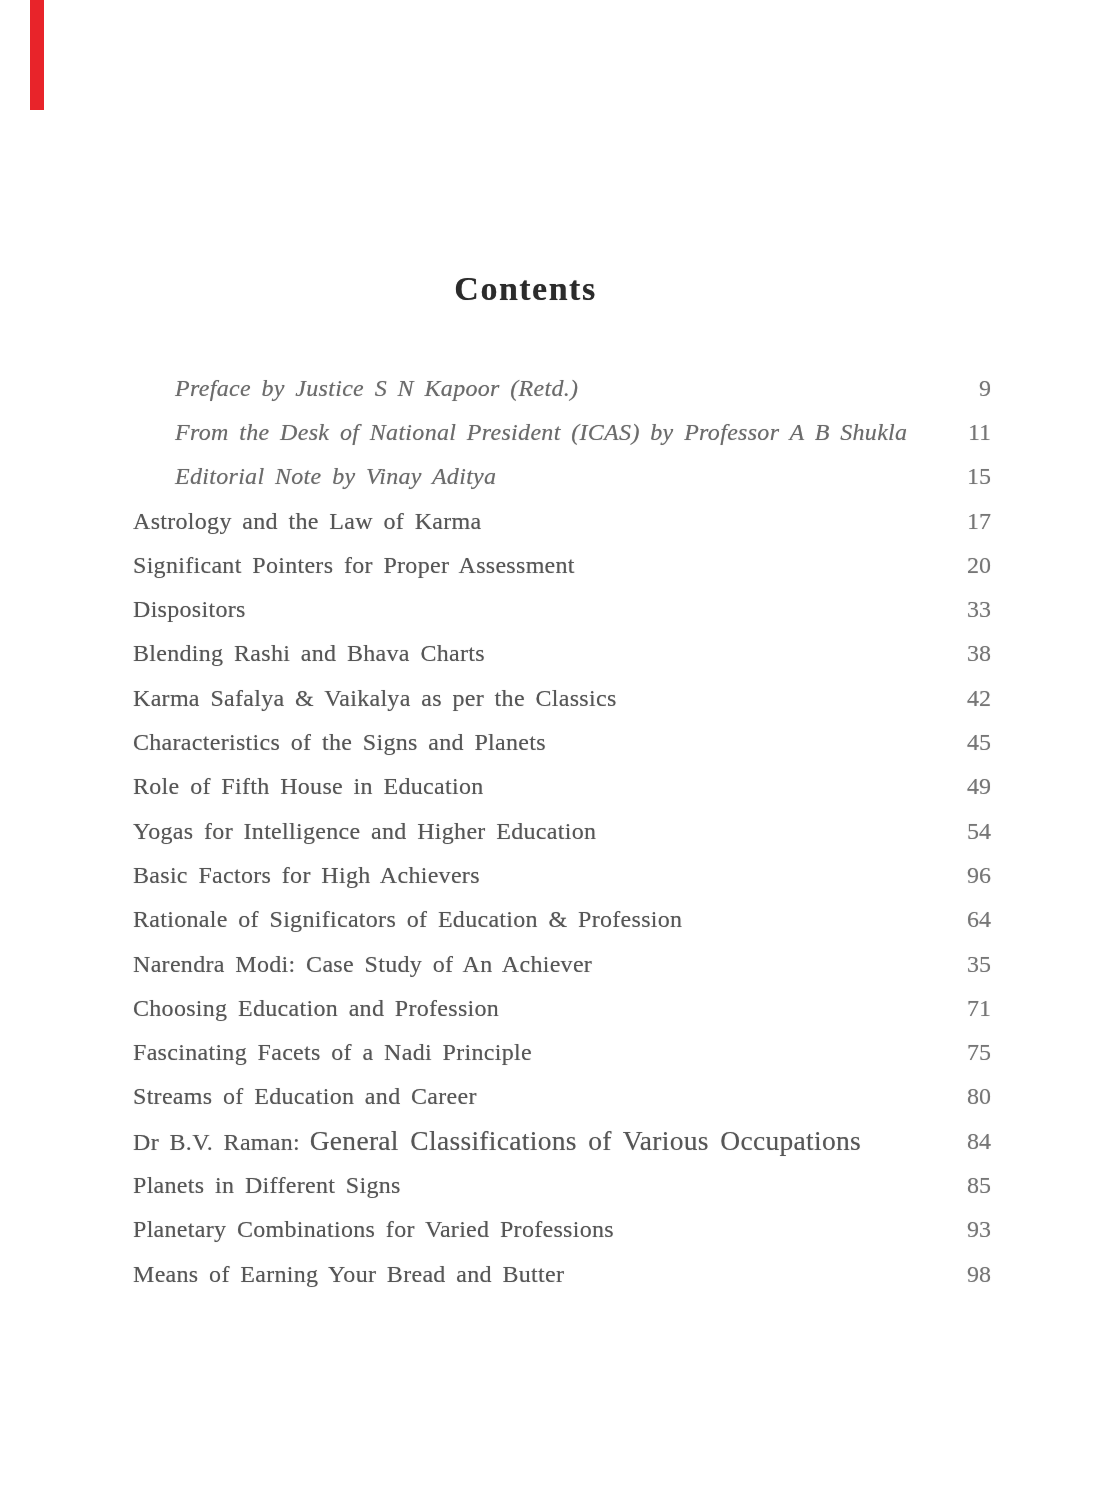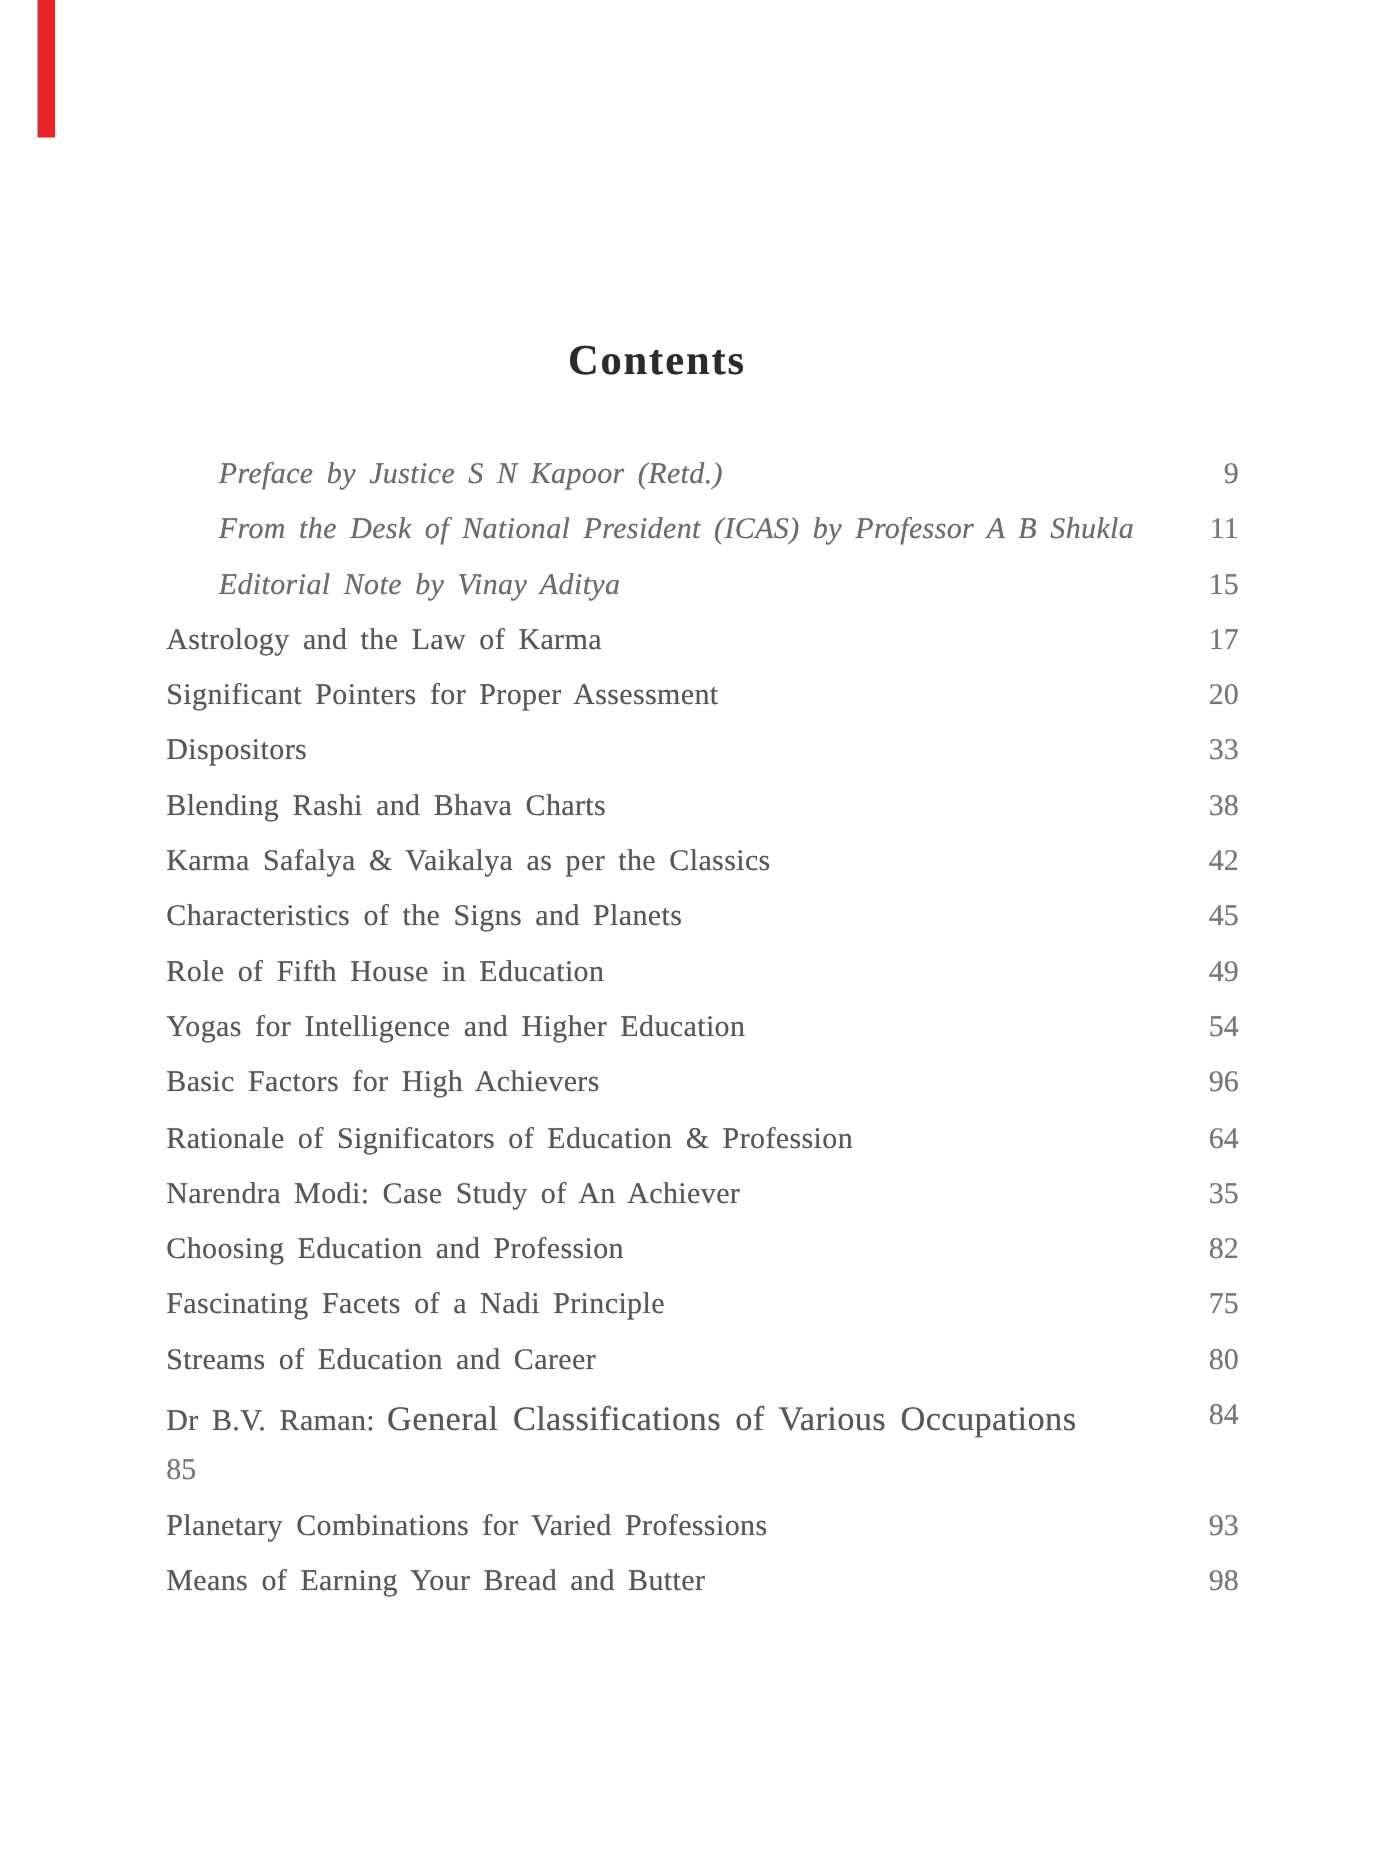--- a/index.html
+++ b/index.html
@@ -35,20 +35,21 @@
   .toc {
     position: absolute;
     top: 366px;
     left: 133px;
     width: 858px;
   }
   .row {
     height: 44.3px;
     display: flex;
     justify-content: space-between;
+    align-items: center;
   }
   .lbl {
     font-size: 24px;
     color: #565656;
     letter-spacing: 0.3px;
     word-spacing: 0.18em;
     text-shadow: 0 0 0.8px rgba(86,86,86,0.5);
     white-space: nowrap;
   }
   .row.front .lbl {
@@ -130,37 +131,38 @@
     <div class="row">
       <span class="lbl">Rationale of Significators of Education &amp; Profession</span>
       <span class="pg">64</span>
     </div>
     <div class="row">
       <span class="lbl">Narendra Modi: Case Study of An Achiever</span>
       <span class="pg">35</span>
     </div>
     <div class="row">
       <span class="lbl">Choosing Education and Profession</span>
-      <span class="pg">82</span>
+      <span class="pg">71</span>
     </div>
     <div class="row">
       <span class="lbl">Fascinating Facets of a Nadi Principle</span>
       <span class="pg">75</span>
     </div>
     <div class="row">
       <span class="lbl">Streams of Education and Career</span>
       <span class="pg">80</span>
     </div>
 
     <div class="row">
       <span class="lbl"><span>Dr B.V. Raman:</span><span class="emph">General Classifications of Various Occupations</span></span>
       <span class="pg">84</span>
     </div>
 
     <div class="row">
+      <span class="lbl">Planets in Different Signs</span>
       <span class="pg">85</span>
     </div>
     <div class="row">
       <span class="lbl">Planetary Combinations for Varied Professions</span>
       <span class="pg">93</span>
     </div>
     <div class="row">
       <span class="lbl">Means of Earning Your Bread and Butter</span>
       <span class="pg">98</span>
     </div>

